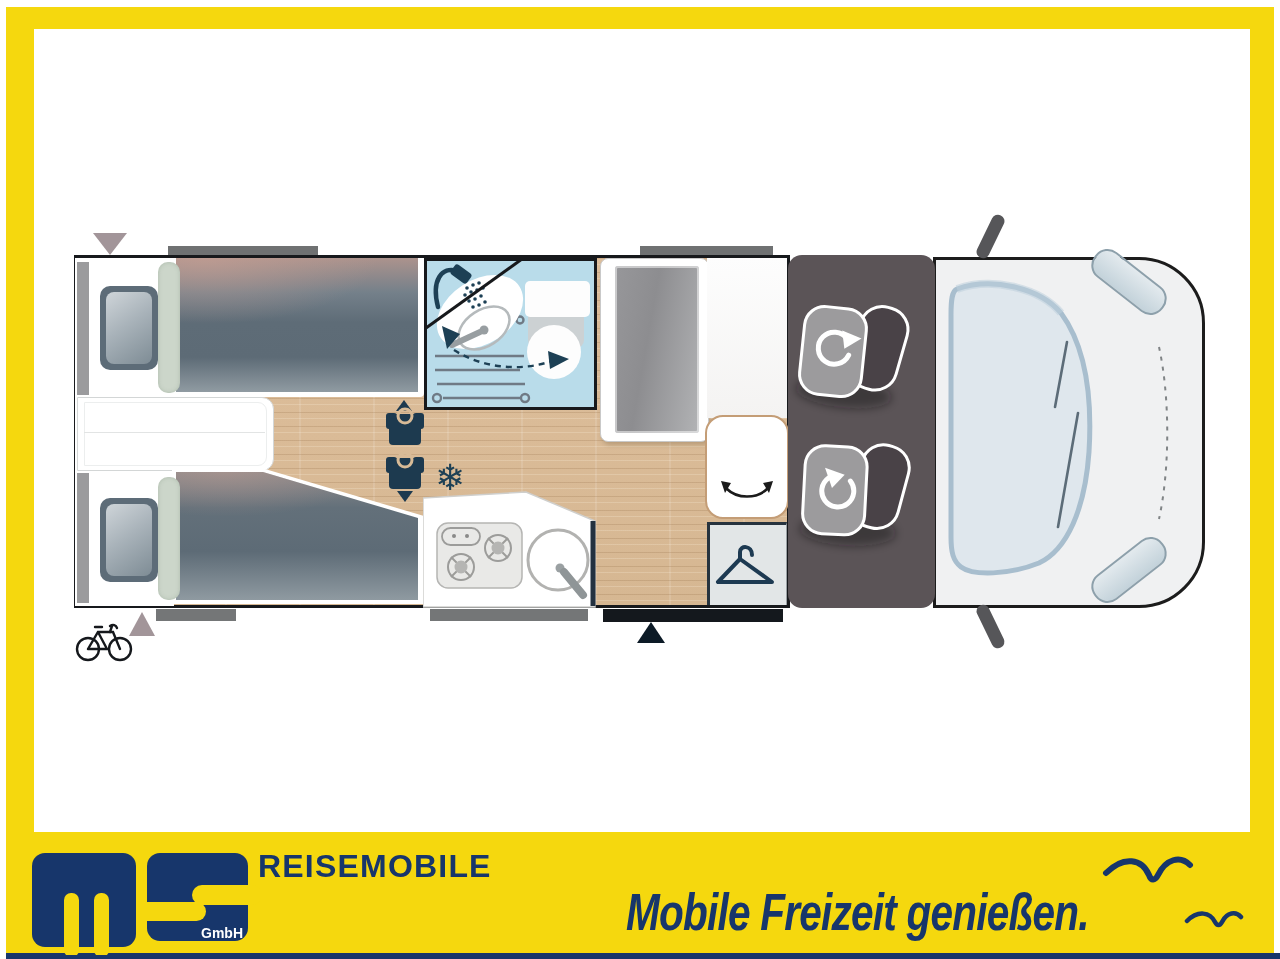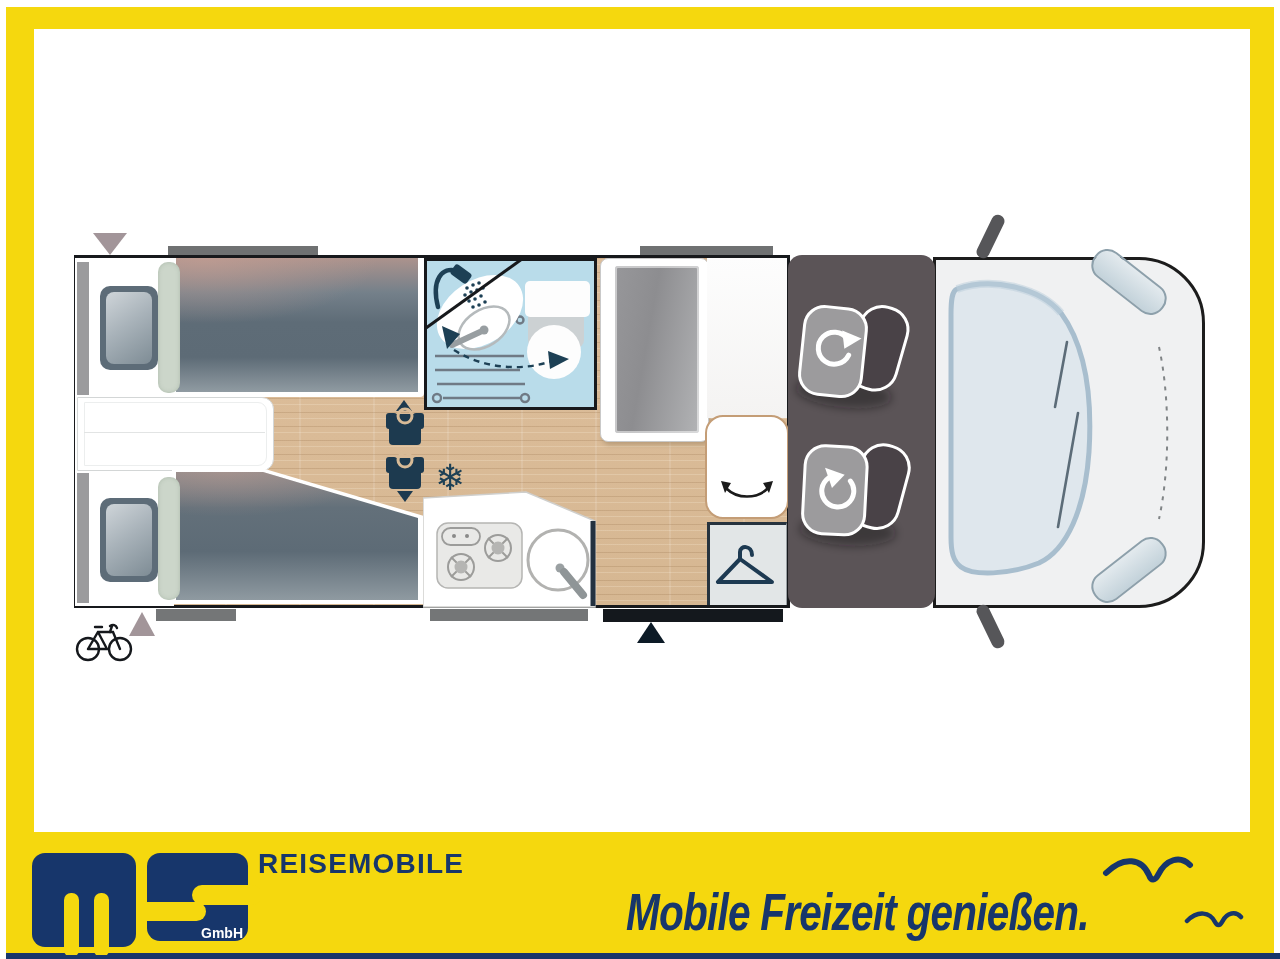--- a/index.html
+++ b/index.html
@@ -72,21 +72,21 @@
 
   
   #vehicle-body{left:933px;top:257px;width:272px;height:351px;box-sizing:border-box;
       background:#f0f1f2;border:3px solid #1c1c1c;border-radius:0 66px 66px 0;}
   #cab{left:788px;top:255px;width:147px;height:353px;background:#5b5457;border-radius:14px;}
   .mirror{width:13px;height:47px;background:#55555 8;background:#565659;border-radius:7px;}
   .headlight{width:82px;height:28px;border-radius:15px;border:2px solid #8da0ab;
       background:linear-gradient(180deg,#e3eaee 0%,#c3d2da 100%);}
 
   
-  #brand-title{color:var(--navy);font-size:28px;font-weight:bold;letter-spacing:1.2px;}
+  #brand-title{color:var(--navy);font-size:32px;font-weight:bold;letter-spacing:1.2px;}
   #tagline{color:var(--navy);font-size:52px;font-weight:bold;font-style:italic;
       transform:scaleX(.78);transform-origin:left top;letter-spacing:-1px;white-space:nowrap;}
 </style>
 </head>
 <body>
 
 <div id="stage">
 
   <div class="abs" id="yellow-frame"></div>
   <div class="abs" id="navy-baseline"></div>

